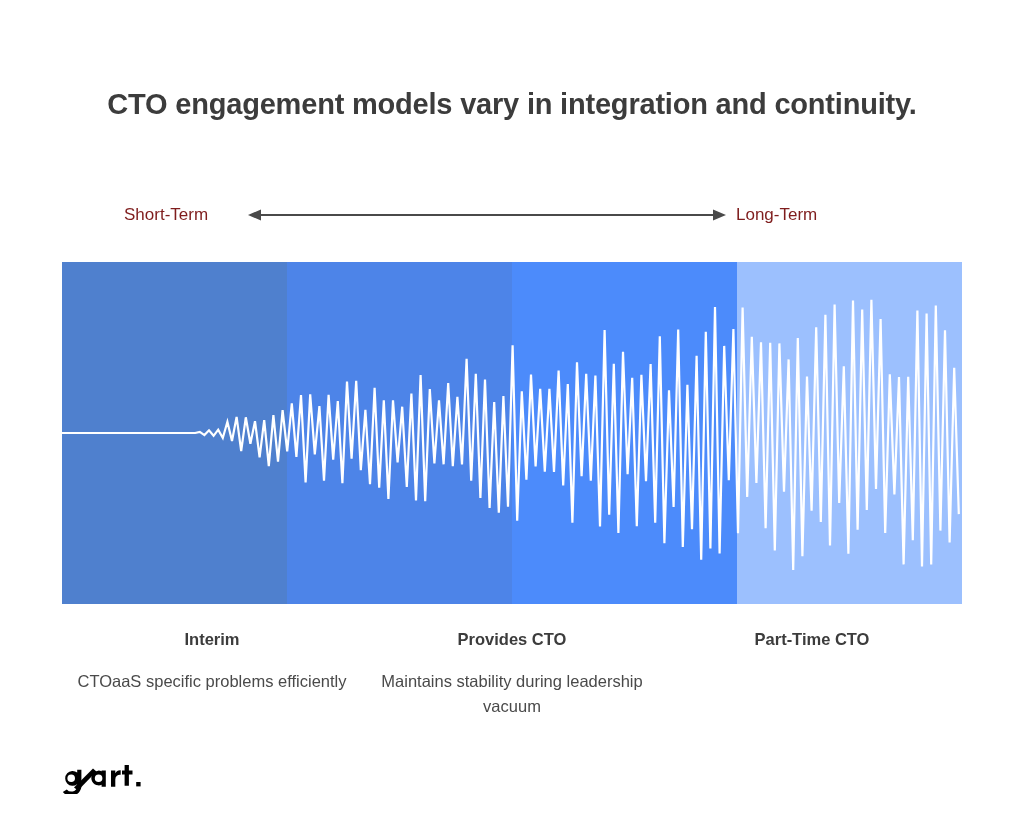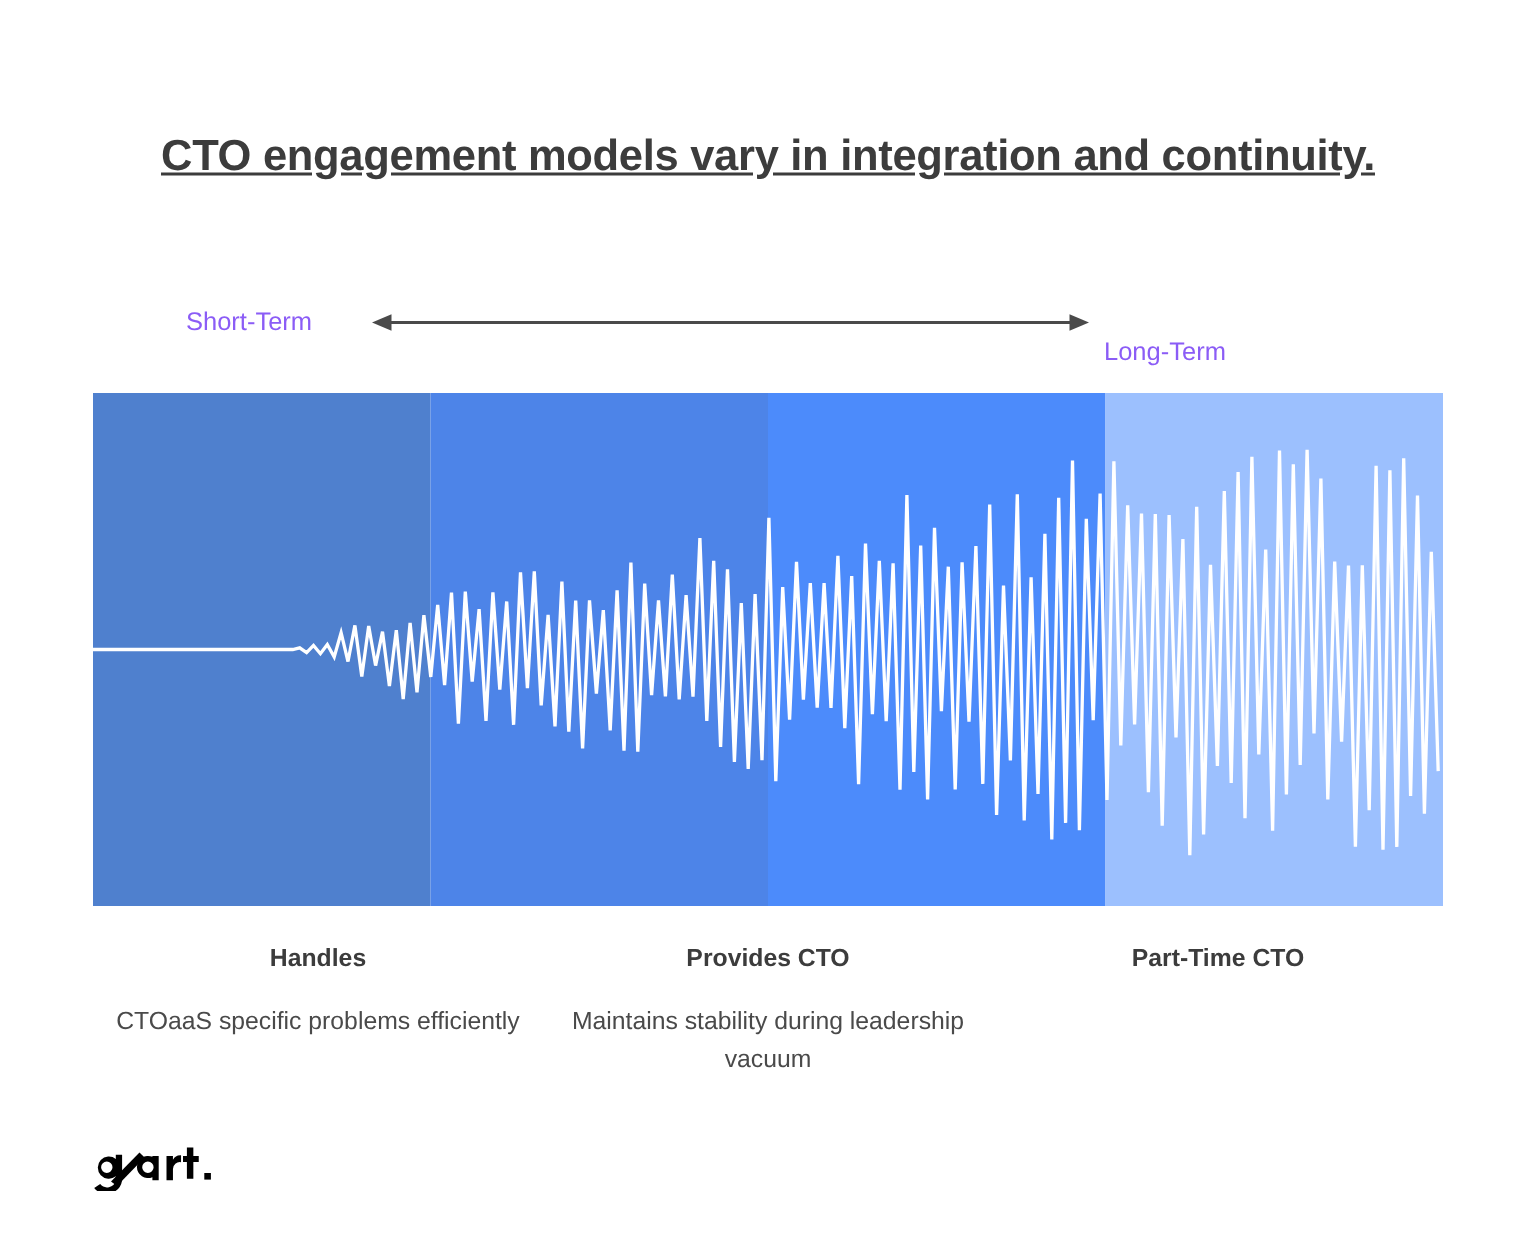--- a/index.html
+++ b/index.html
@@ -25,41 +25,40 @@
   .chart-title {
     position: absolute;
     left: 0;
     top: 88px;
     width: 1024px;
     text-align: center;
     font-size: 29px;
     font-weight: bold;
     color: #3c3c3c;
     letter-spacing: -0.2px;
-    text-decoration: underline;
   }
 
   
   .axis-row {
     position: absolute;
     left: 62px;
     top: 200px;
     width: 900px;
     height: 30px;
   }
   .axis-label {
     position: absolute;
     top: 0;
     font-size: 17px;
-    color: #8b5cf6;
+    color: #7f1d1d;
     line-height: 30px;
     white-space: nowrap;
   }
   .axis-label.left  { left: 62px; }
-  .axis-label.right { left: 674px; margin-top: 20px; }
+  .axis-label.right { left: 674px; }
 
   .axis-arrow {
     position: absolute;
     left: 186px;
     top: 0;
     width: 478px;
     height: 30px;
   }
 
   
@@ -148,21 +147,21 @@
     <div class="band" style="background: rgb(76, 139, 251);"></div>
     <div class="band" style="background: rgb(156, 192, 254);"></div>
   </div>
 
   <svg class="waveform" viewBox="0 0 900 342" preserveAspectRatio="none">
     <polyline id="wave-path" fill="none" stroke="#ffffff" stroke-width="2.2" stroke-linejoin="miter" stroke-linecap="butt" points="0.0,171.0 133.2,171.0 137.8,169.9 142.4,173.1 147.0,168.3 151.6,173.8 156.2,167.7 160.8,176.0 165.4,159.8 170.0,179.0 174.6,154.9 179.2,189.0 183.8,155.3 188.4,181.7 193.0,159.1 197.6,195.4 202.2,158.1 206.8,204.1 211.4,153.2 216.0,199.6 220.6,148.1 225.2,189.3 229.8,141.3 234.4,194.8 239.0,133.1 243.6,220.5 248.2,132.4 252.8,192.4 257.4,144.1 262.0,218.6 266.6,132.9 271.2,197.7 275.8,139.0 280.4,221.2 285.0,119.6 289.6,196.8 294.2,118.9 298.8,208.2 303.4,147.9 308.0,222.3 312.6,125.7 317.2,225.8 321.8,138.4 326.4,237.0 331.0,138.3 335.6,200.4 340.2,144.7 344.8,225.0 349.4,131.6 354.0,238.4 358.6,113.1 363.2,239.2 367.8,127.0 372.4,201.5 377.0,138.3 381.6,202.3 386.2,121.1 390.8,204.2 395.4,134.8 400.0,202.5 404.6,96.7 409.2,218.6 413.8,111.9 418.4,236.0 423.0,117.5 427.6,246.0 432.2,140.1 436.8,250.7 441.4,134.1 446.0,244.8 450.6,83.2 455.2,258.8 459.8,129.4 464.4,217.8 469.0,112.6 473.6,204.4 478.2,126.7 482.8,209.8 487.4,126.7 492.0,210.0 496.6,108.6 501.2,223.4 505.8,122.0 510.4,260.8 515.0,100.3 519.6,214.1 524.2,111.8 528.8,218.8 533.4,113.5 538.0,264.5 542.6,68.1 547.2,252.7 551.8,101.7 556.4,270.9 561.0,89.9 565.6,212.1 570.2,115.8 574.8,264.3 579.4,112.8 584.0,219.2 588.6,102.0 593.2,260.6 597.8,74.3 602.4,281.3 607.0,128.4 611.6,244.9 616.2,67.5 620.8,284.9 625.4,122.8 630.0,267.3 634.6,93.8 639.2,297.7 643.8,69.8 648.4,286.6 653.0,45.0 657.6,291.4 662.2,83.9 666.8,218.2 671.4,67.1 676.0,271.3 680.6,45.6 685.2,234.9 689.8,74.9 694.4,220.9 699.0,80.3 703.6,266.2 708.2,80.7 712.8,288.5 717.4,81.4 722.0,229.6 726.6,97.4 731.2,308.1 735.8,75.9 740.4,294.3 745.0,114.6 749.6,248.7 754.2,65.4 758.8,260.0 763.4,52.7 768.0,283.5 772.6,42.5 777.2,241.0 781.8,104.4 786.4,291.8 791.0,38.4 795.6,267.7 800.2,47.5 804.8,248.0 809.4,37.8 814.0,226.9 818.6,57.0 823.2,271.0 827.8,112.4 832.4,232.4 837.0,115.1 841.6,302.4 846.2,114.8 850.8,278.2 855.4,48.6 860.0,304.4 864.6,51.6 869.2,302.6 873.8,43.5 878.4,268.6 883.0,68.3 887.6,280.5 892.2,105.8 896.8,252.1"></polyline>
   </svg>
 
   <div class="captions">
     <div class="caption">
-      <div class="caption-title">Handles</div>
+      <div class="caption-title">Interim</div>
       <div class="caption-desc">CTOaaS specific problems efficiently</div>
     </div>
     <div class="caption">
       <div class="caption-title">Provides CTO</div>
       <div class="caption-desc">Maintains stability during leadership vacuum</div>
     </div>
     <div class="caption">
       <div class="caption-title">Part-Time CTO</div>
     </div>
   </div>

